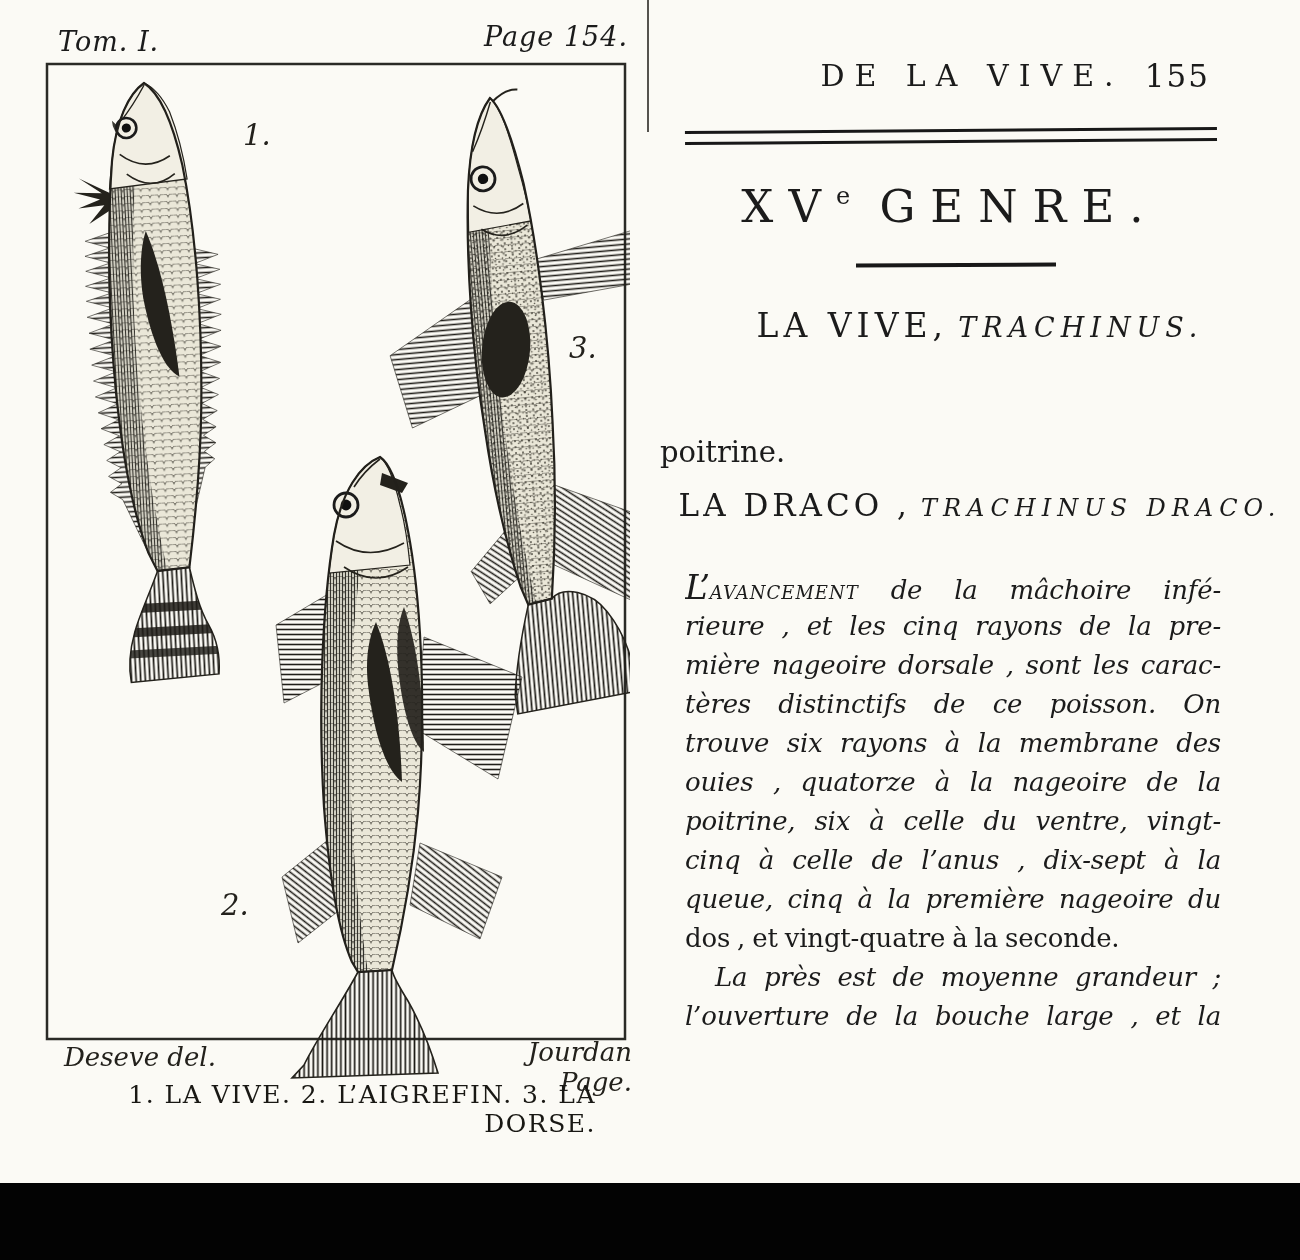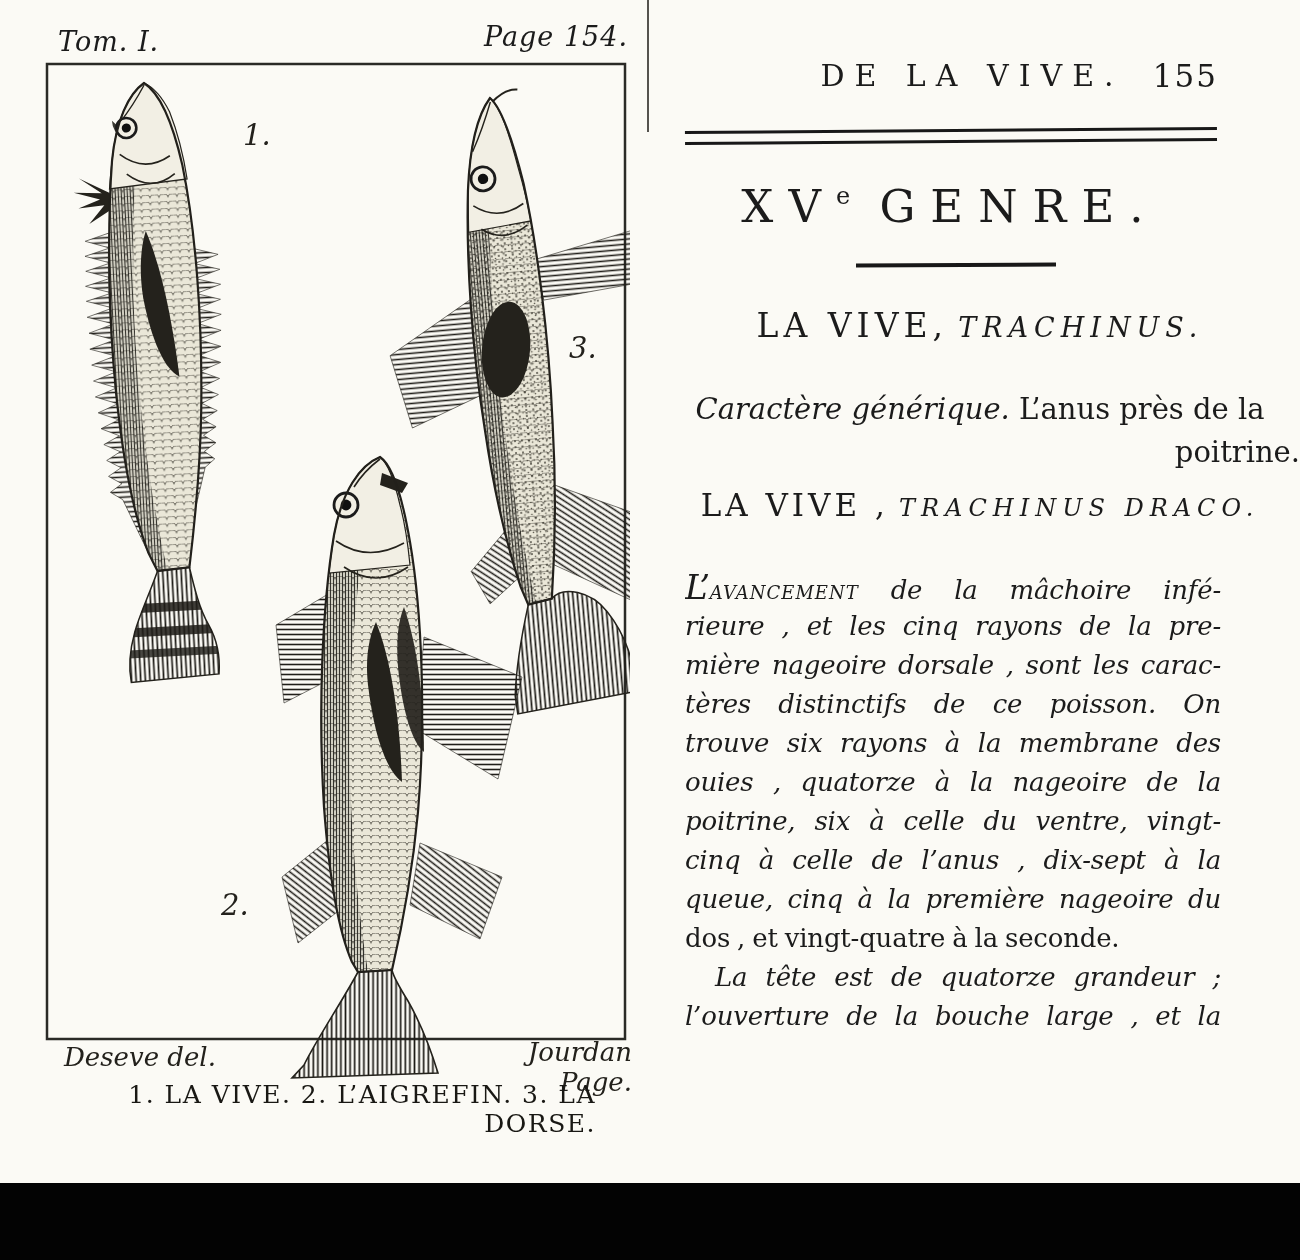--- a/index.html
+++ b/index.html
@@ -21,33 +21,33 @@
   .credit{position:absolute;font-style:italic;font-size:26px;color:#23211c;}
   .credit-l{left:64px;top:1042px;}
   .credit-r{left:460px;top:1037px;width:172px;text-align:right;}
   .plate-caption{position:absolute;left:40px;top:1080px;width:556px;text-align:right;
                  font-size:25px;letter-spacing:1.5px;color:#191814;}
 
   
   .rp-el{position:absolute;left:0;width:640px;}
   .running-head{top:58px;text-align:center;padding-right:16px;box-sizing:border-box;
                 font-size:30px;letter-spacing:10px;}
-  .folio{position:absolute;right:82px;top:58px;font-size:31px;letter-spacing:2px;}
+  .folio{position:absolute;right:90px;top:58px;font-size:31px;letter-spacing:2px;}
   .rule-double{top:129px;left:25px;width:532px;height:8px;border-top:3.5px solid #181818;
                border-bottom:3px solid #181818;transform:rotate(-0.45deg);}
   .genre-head{top:180px;text-align:center;padding-right:60px;box-sizing:border-box;
               font-size:45px;letter-spacing:15px;}
   .genre-head sup{font-size:24px;letter-spacing:0;vertical-align:18px;}
   .rule-short{top:263px;left:196px;width:200px;height:3.5px;background:#181818;transform:rotate(-0.3deg);}
   .species1{top:306px;text-align:center;}
   .sp-name{font-size:33px;letter-spacing:5px;}
   .sp-latin{font-size:27px;font-style:italic;letter-spacing:6px;}
   .caract1{top:392px;text-align:center;font-size:29px;}
   .caract-label{font-style:italic;}
-  .caract2{top:435px;text-align:right;font-size:29px;}
+  .caract2{top:435px;text-align:left;font-size:29px;}
   .species2{top:487px;text-align:center;}
   .sp2-name{font-size:31px;letter-spacing:4px;}
   .sp2-latin{font-size:24px;font-style:italic;letter-spacing:6px;}
 
   .bodytext{position:absolute;left:25px;top:568px;width:536px;font-size:26px;
             letter-spacing:-0.2px;word-spacing:-1px;}
   .bl{height:39px;line-height:39px;overflow:hidden;white-space:nowrap;}
   .jl{text-align:justify;white-space:normal;font-style:italic;}
   .jl::after{content:"";display:inline-block;width:100%;height:0;}
   .lead-cap{font-size:34px;}
@@ -197,37 +197,36 @@
   <div class="page page-right">
     <div class="rp-el running-head">DE LA VIVE.</div>
     <div class="folio">155</div>
     <div class="rp-el rule-double"></div>
 
     <div class="rp-el genre-head"><span>XV</span><sup>e</sup>&nbsp;<span>GENRE.</span></div>
     <div class="rp-el rule-short"></div>
 
     <div class="rp-el species1"><span class="sp-name">LA VIVE,</span>&nbsp;&nbsp;<span class="sp-latin">TRACHINUS.</span></div>
 
-    <div class="rp-el caract1"><span class="caract-label">Caractère générique.</span>&nbsp;<span>L’anus près de la</span></div>
     <div class="rp-el caract2">poitrine.</div>
 
-    <div class="rp-el species2"><span class="sp2-name">LA VIVE ,</span>&nbsp;&nbsp;<span class="sp2-latin">TRACHINUS DRACO.</span></div>
+    <div class="rp-el species2"><span class="sp2-name">LA DRACO ,</span>&nbsp;&nbsp;<span class="sp2-latin">TRACHINUS DRACO.</span></div>
 
     <div class="bodytext">
       <div class="bl jl"><span class="lead-cap">L’</span><span class="sc">avancement</span><span> de la mâchoire infé-</span></div>
       <div class="bl jl">rieure , et les cinq rayons de la pre-</div>
       <div class="bl jl">mière nageoire dorsale , sont les carac-</div>
       <div class="bl jl">tères distinctifs de ce poisson. On</div>
       <div class="bl jl">trouve six rayons à la membrane des</div>
       <div class="bl jl">ouies , quatorze à la nageoire de la</div>
       <div class="bl jl">poitrine, six à celle du ventre, vingt-</div>
       <div class="bl jl">cinq à celle de l’anus , dix-sept à la</div>
       <div class="bl jl">queue, cinq à la première nageoire du</div>
       <div class="bl">dos , et vingt-quatre à la seconde.</div>
-      <div class="bl jl indent">La tête est de quatorze grandeur ;</div>
+      <div class="bl jl indent">La près est de moyenne grandeur ;</div>
       <div class="bl jl">l’ouverture de la bouche large , et la</div>
     </div>
   </div>
 
   <div class="wm-bar">
     
     
   </div>
 
 </div>

